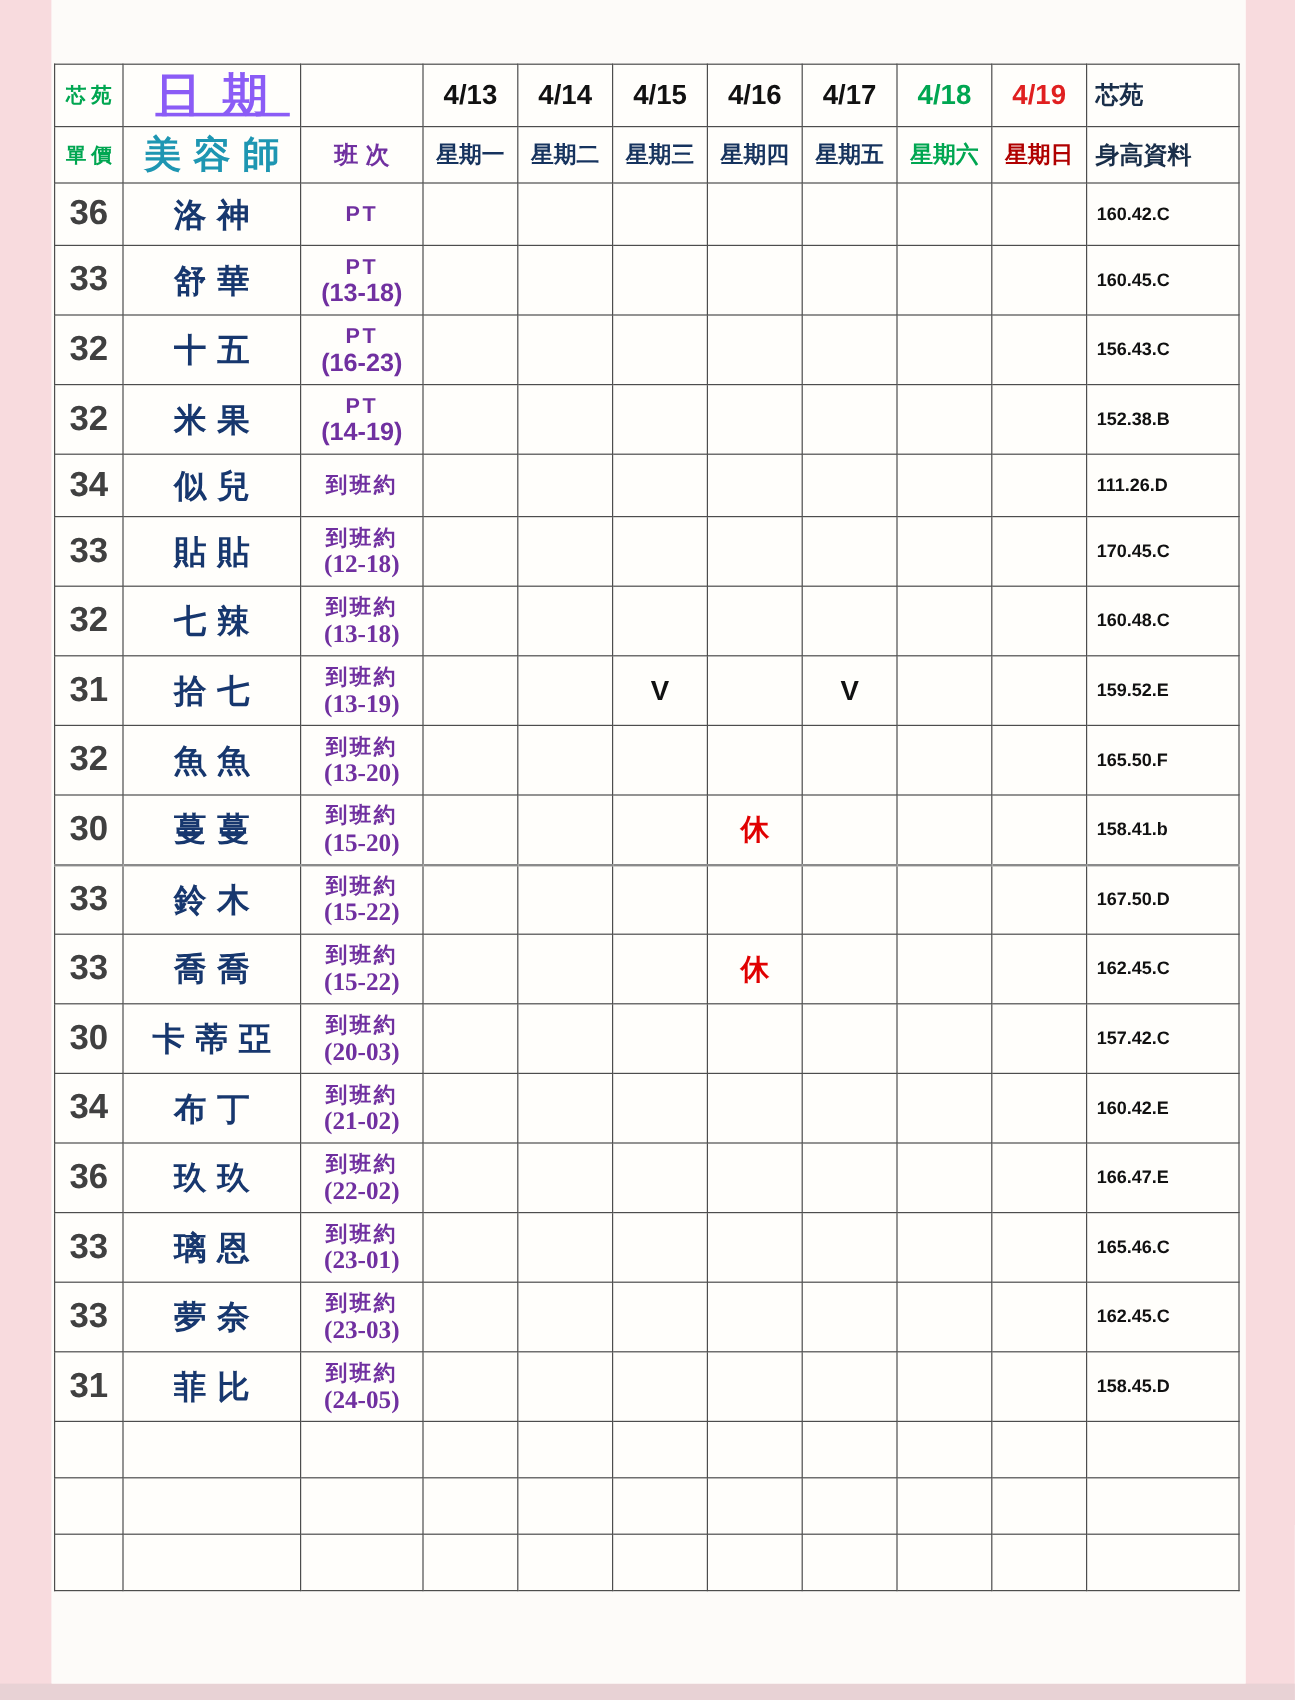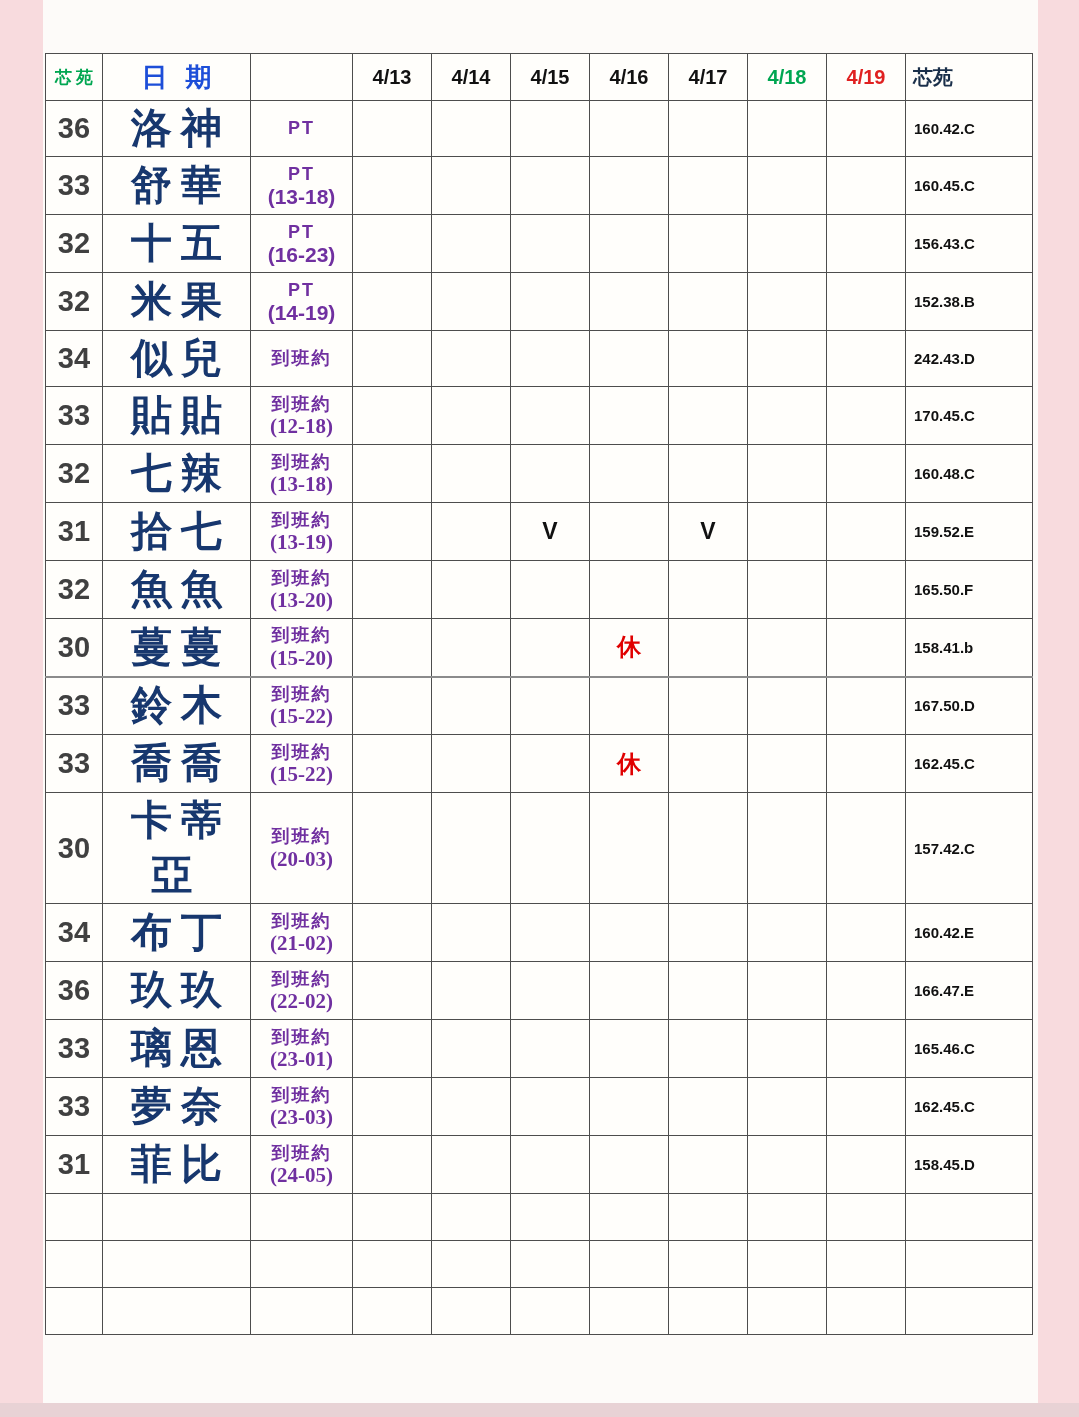--- a/index.html
+++ b/index.html
@@ -27,28 +27,28 @@
     border:1px solid #4d4d4d;
     padding:0; text-align:center; vertical-align:middle; overflow:hidden;
   }
   tr.hdr  { height:47px; }
   tr.single { height:52px; }
   tr.double { height:58px; }
   tr.empty  { height:47px; }
   tr.thick td { border-bottom:2px solid #8b8b8b; }
 
   .corner-green { color:#00a651; font-size:17px; letter-spacing:4px; text-indent:4px; }
-  .date-label   { color:#1d4ed8; font-size:26px; letter-spacing:18px; text-indent:18px; }
+  .date-label   { color:#8b5cf6; font-size:38px; letter-spacing:18px; text-indent:18px;text-decoration:underline; }
   .staff-label  { color:#1e96b2; font-size:31px; letter-spacing:10px; text-indent:10px; }
   .shift-label  { color:#7030a0; font-size:20px; letter-spacing:6px; text-indent:6px; }
-  .date-cell    { font-size:20px; color:#111111; }
+  .date-cell    { font-size:23px; color:#111111; }
   .weekday-cell { font-size:19px; color:#16335e; }
   .right-head   { font-size:20px; color:#1a2f4a; text-align:left; padding-left:7px; }
   .price { color:#404040; font-size:29px; }
-  .name  { color:#17376e; font-size:41px; letter-spacing:9px; text-indent:9px; }
+  .name  { color:#17376e; font-size:27px; letter-spacing:9px; text-indent:9px; }
   .name.small { font-size:21px; letter-spacing:0; text-indent:0; }
   .shift-line1 { display:block; color:#7030a0; font-size:18px; line-height:1.25; letter-spacing:2px; }
   .shift-line2 { display:block; color:#7030a0; font-size:21px; line-height:1.1; }
   .shift-line2.serif { font-family:"Liberation Serif", serif; }
   .day { font-size:23px; color:#111111; }
   .day.rest { color:#e00000; font-size:24px; }
   .height-cell { text-align:left; padding-left:8px; font-size:15px; color:#111111; }
   .c-green { color:#00a651; }
   .c-datered { color:#e02020; }
   .c-weekred { color:#b00000; }
@@ -81,20 +81,33 @@
         <td></td>
         <td class="date-cell">4/13</td>
         <td class="date-cell">4/14</td>
         <td class="date-cell">4/15</td>
         <td class="date-cell">4/16</td>
         <td class="date-cell">4/17</td>
         <td class="date-cell c-green">4/18</td>
         <td class="date-cell c-datered">4/19</td>
         <td class="right-head">芯苑</td>
       </tr>
+      <tr class="hdr">
+        <td class="corner-green">單價</td>
+        <td class="staff-label">美容師</td>
+        <td class="shift-label">班次</td>
+        <td class="weekday-cell">星期一</td>
+        <td class="weekday-cell">星期二</td>
+        <td class="weekday-cell">星期三</td>
+        <td class="weekday-cell">星期四</td>
+        <td class="weekday-cell">星期五</td>
+        <td class="weekday-cell c-green">星期六</td>
+        <td class="weekday-cell c-weekred">星期日</td>
+        <td class="right-head">身高資料</td>
+      </tr>
     </tbody>
     <tbody id="schedule-body">
         <tr class="single">
           <td class="price">36</td>
           <td class="name">洛神</td>
           <td class="">
             <span class="shift-line1">PT</span>
           </td>
           <td class="day"></td>
           <td class="day"></td>
@@ -159,21 +172,21 @@
           <td class="">
             <span class="shift-line1">到班約</span>
           </td>
           <td class="day"></td>
           <td class="day"></td>
           <td class="day"></td>
           <td class="day"></td>
           <td class="day"></td>
           <td class="day"></td>
           <td class="day"></td>
-          <td class="height-cell">242.43.D</td>
+          <td class="height-cell">111.26.D</td>
         </tr>
         <tr class="double">
           <td class="price">33</td>
           <td class="name">貼貼</td>
           <td class="">
             <span class="shift-line1">到班約</span>
             <span class="shift-line2 serif">(12-18)</span>
           </td>
           <td class="day"></td>
           <td class="day"></td>

